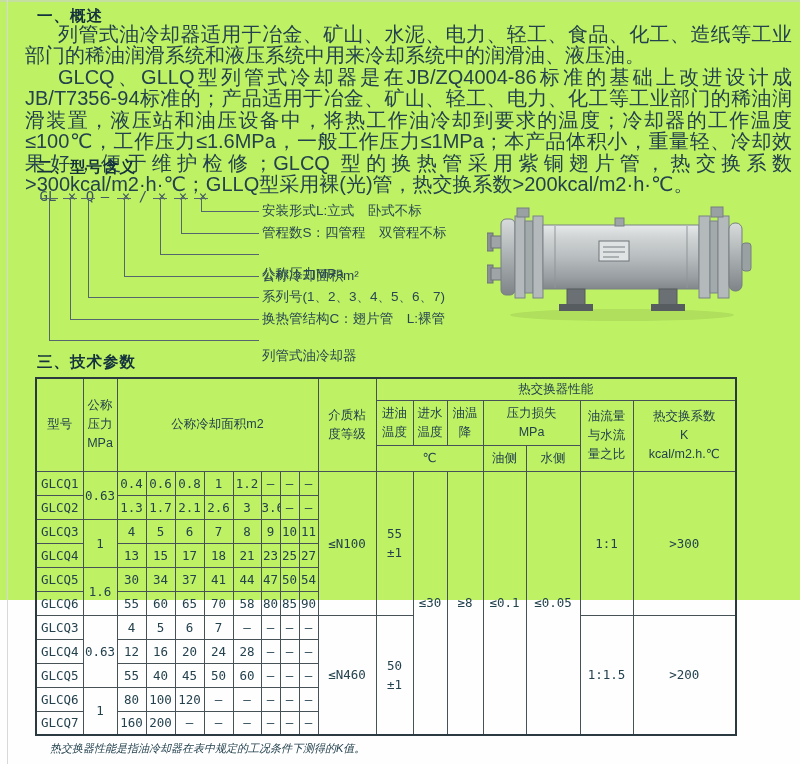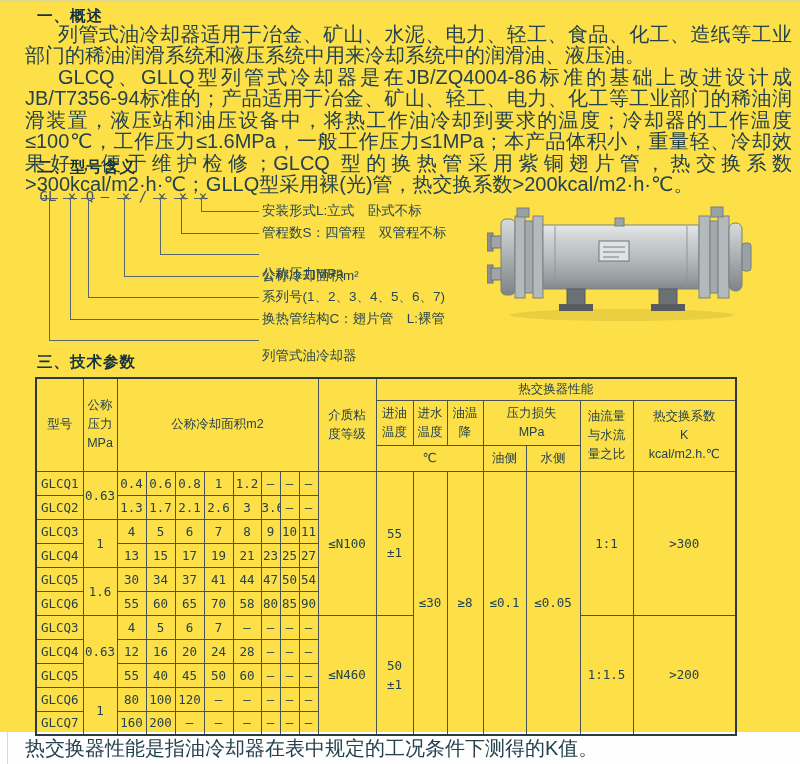--- a/index.html
+++ b/index.html
@@ -1,18 +1,18 @@
 <!DOCTYPE html>
 <html><head>
 <meta charset="utf-8">
 <style>
   html,body{margin:0;padding:0;}
   body{width:800px;height:764px;background:#fefefe;overflow:hidden;
        font-family:"Liberation Sans","DejaVu Sans",sans-serif;color:#24424e;}
-  .page{position:relative;width:800px;height:732px;background:#fde047;}
+  .page{position:relative;width:800px;height:600px;background:#bef264;}
   .edge-top{position:absolute;left:0;top:0;width:800px;height:2px;background:#c9cfcf;opacity:.55;}
   .edge-left{position:absolute;left:7px;top:0;width:1px;height:764px;background:#d6d9d9;}
   .hd{position:absolute;font-size:15.5px;font-weight:bold;color:#14323e;letter-spacing:1px;}
   .hd1{left:37px;top:6px;}
   .hd2{left:37px;top:157px;}
   .hd3{left:37px;top:352px;}
   .para{position:absolute;left:25px;width:767px;font-size:20px;line-height:21.4px;
         text-align:justify;text-indent:33px;color:#24424e;}
   .p1{top:24px;}
   .p2{top:67px;}
@@ -27,21 +27,21 @@
   
   .photo{position:absolute;left:487px;top:205px;width:270px;height:122px;}
   
   table.tech{position:absolute;left:35px;top:377px;border-collapse:collapse;table-layout:fixed;
              width:700px;font-size:12.5px;color:#24424e;}
   table.tech td,table.tech th{border:1px solid #465258;text-align:center;vertical-align:middle;
              padding:0;font-weight:normal;white-space:pre-line;line-height:1.52;overflow:hidden;}
   table.tech{border:2px solid #2b3940;}
   .mono{font-family:"DejaVu Sans Mono",monospace;font-size:12.5px;}
   tr.hrA{height:22px;} tr.hrB{height:45px;} tr.hrC{height:26px;} tr.dr{height:24px;}
-  .foot{position:absolute;left:25px;top:738px;width:740px;font-size:20px;line-height:21px;color:#24424e;}
+  .foot{position:absolute;left:50px;top:738px;width:740px;font-size:11px;line-height:21px;color:#24424e;font-style:italic;}
 </style>
 </head>
 <body>
 
 <div class="page">
   <div class="edge-top"></div>
   <div class="edge-left"></div>
 
   <div class="hd hd1">一、概述</div>
   <div class="para p1">列管式油冷却器适用于冶金、矿山、水泥、电力、轻工、食品、化工、造纸等工业部门的稀油润滑系统和液压系统中用来冷却系统中的润滑油、液压油。</div>
@@ -242,21 +242,21 @@
       <td class="mono">8</td>
       <td class="mono">9</td>
       <td class="mono">10</td>
       <td class="mono">11</td>
     </tr>
     <tr class="dr">
       <td class="mono">GLCQ4</td>
       <td class="mono">13</td>
       <td class="mono">15</td>
       <td class="mono">17</td>
-      <td class="mono">19</td>
+      <td class="mono">18</td>
       <td class="mono">21</td>
       <td class="mono">23</td>
       <td class="mono">25</td>
       <td class="mono">27</td>
     </tr>
     <tr class="dr">
       <td class="mono">GLCQ5</td>
       <td class="mono" rowspan="2">1.6</td>
       <td class="mono">30</td>
       <td class="mono">34</td>

